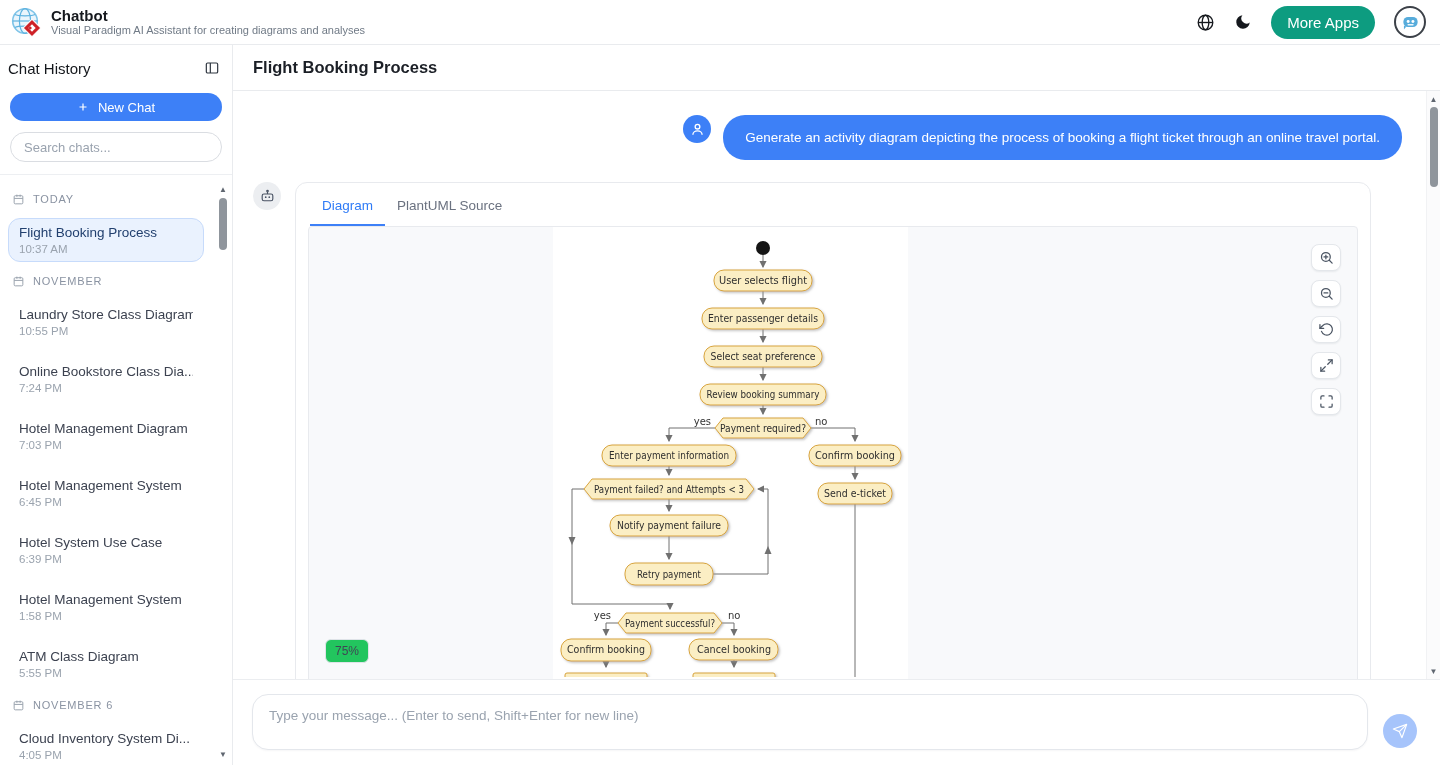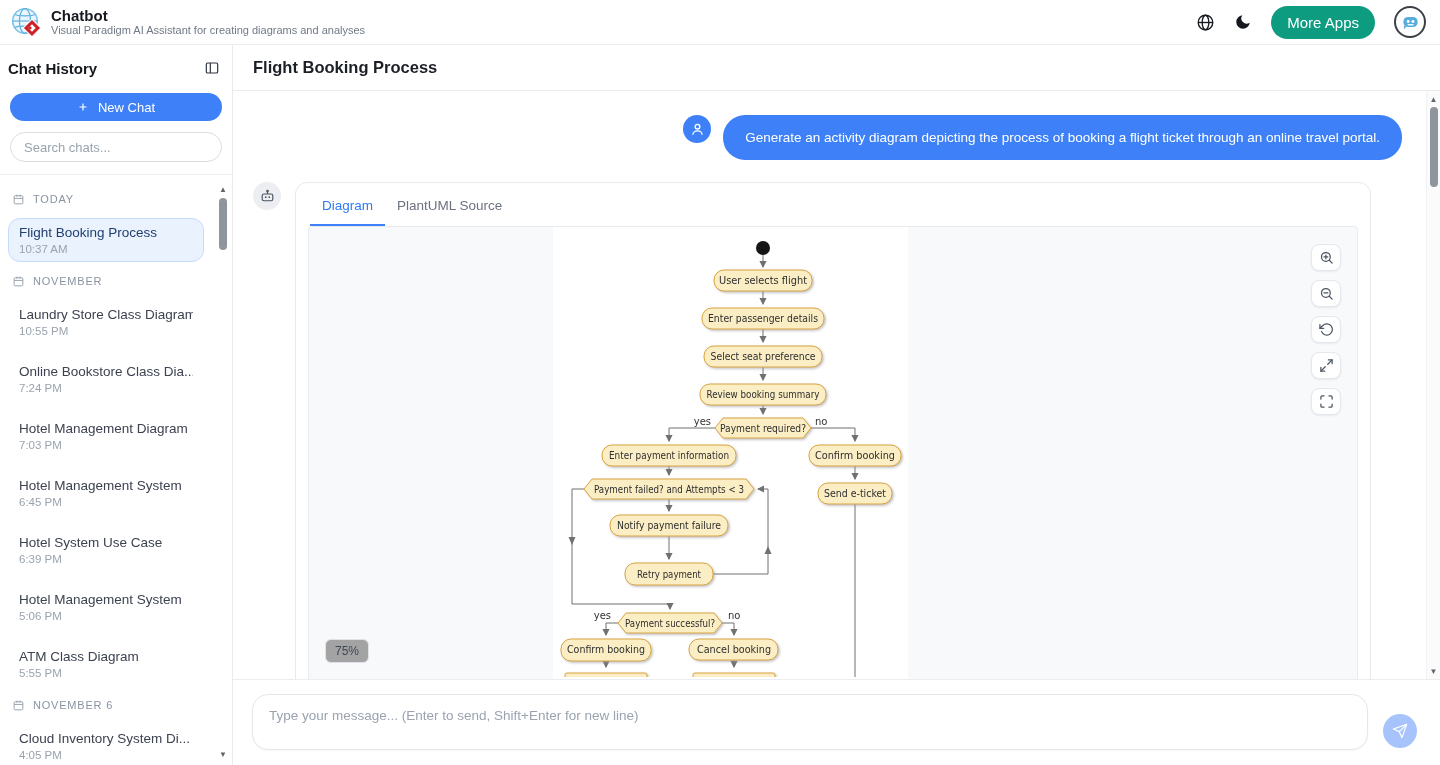--- a/index.html
+++ b/index.html
@@ -19,21 +19,21 @@
   .hdr-avatar { width:32px; height:32px; border-radius:50%; border:2px solid #3c4148;
                 background:#fff; display:flex; align-items:center; justify-content:center; }
 
   
   .app-body { display:flex; height:720px; }
 
   
   .sb { width:233px; border-right:1px solid #e9ebee; display:flex; flex-direction:column; background:#fff; }
   .sb-head { height:46px; display:flex; align-items:center; justify-content:space-between;
              padding:0 12px 0 8px; }
-  .sb-head-title { font-size:15px; font-weight:700; color:#15181d; }
+  .sb-head-title { font-size:15px; font-weight:400; color:#15181d; }
   .new-chat { margin:2px 10px 0; height:28px; background:#3D80F7; color:#fff; border:none;
               border-radius:15px; font-size:13px; display:flex; align-items:center; justify-content:center;
               gap:9px; width:calc(100% - 20px); cursor:pointer; font-family:inherit; }
   .search { margin:11px 10px 0; height:30px; border:1px solid #dadde2; border-radius:16px;
             padding:0 13px; font-size:13px; color:#374151; width:calc(100% - 20px);
             outline:none; font-family:inherit; }
   .search::placeholder { color:#9aa3af; }
   .sb-div { margin-top:12px; border-top:1px solid #edeff2; }
   .sb-listwrap { position:relative; flex:1; overflow:hidden; }
   .sb-list { padding:10px 28px 8px 8px; }
@@ -80,21 +80,21 @@
   .panel { position:relative; margin:0 12px 12px; height:462px; background:#f8f9fb;
            border:1px solid #e8eaee; border-radius:4px; overflow:hidden; }
   .strip { position:absolute; left:244px; top:0; width:355px; height:100%; background:#fff; }
   .diag text { font-family:"DejaVu Sans", sans-serif; font-size:10px; fill:#2e2e2e; }
   .diag .lbl { font-size:10px; fill:#333; }
 
   .zoomcol { position:absolute; right:16px; top:17px; display:flex; flex-direction:column; gap:9px; }
   .zbtn { width:30px; height:27px; background:#fff; border:1px solid #e4e7eb; border-radius:8px;
           display:flex; align-items:center; justify-content:center; cursor:pointer;
           box-shadow:0 1px 2px rgba(16,24,40,.07); }
-  .zoombadge { position:absolute; left:16px; top:412px; background:#a3a3a3; border:1px solid #dfe3e8;
+  .zoombadge { position:absolute; left:16px; top:412px; background:#22c55e; border:1px solid #dfe3e8;
                border-radius:6px; padding:4px 9px; font-size:12px; color:#3f4754; }
 
   
   .inputbar { height:86px; border-top:1px solid #ebedf0; display:flex; align-items:flex-end;
               gap:15px; padding:14px 23px 15px 19px; }
   .msg-input { flex:1; height:56px; border:1px solid #e4e7ec; border-radius:16px; padding:13px 16px;
                font-size:13.5px; color:#374151; resize:none; outline:none; font-family:inherit;
                box-shadow:0 1px 2px rgba(16,24,40,.04); }
   .msg-input::placeholder { color:#9aa3af; }
   .send { width:34px; height:34px; border-radius:50%; background:#A6C4FB; border:none; flex:none;
@@ -209,21 +209,21 @@
         <div class="item">
           <div class="item-title">Hotel Management System</div>
           <div class="item-time">6:45 PM</div>
         </div>
         <div class="item">
           <div class="item-title">Hotel System Use Case</div>
           <div class="item-time">6:39 PM</div>
         </div>
         <div class="item">
           <div class="item-title">Hotel Management System</div>
-          <div class="item-time">5:06 PM</div>
+          <div class="item-time">1:58 PM</div>
         </div>
         <div class="item">
           <div class="item-title">ATM Class Diagram</div>
           <div class="item-time">5:55 PM</div>
         </div>
 
         <div class="sect">
           <svg width="13" height="13" viewBox="0 0 24 24" fill="none" stroke="#98A1AD" stroke-width="1.8">
             <rect x="4" y="5" width="16" height="15" rx="2"></rect>
               <line x1="4" y1="10" x2="20" y2="10"></line>

